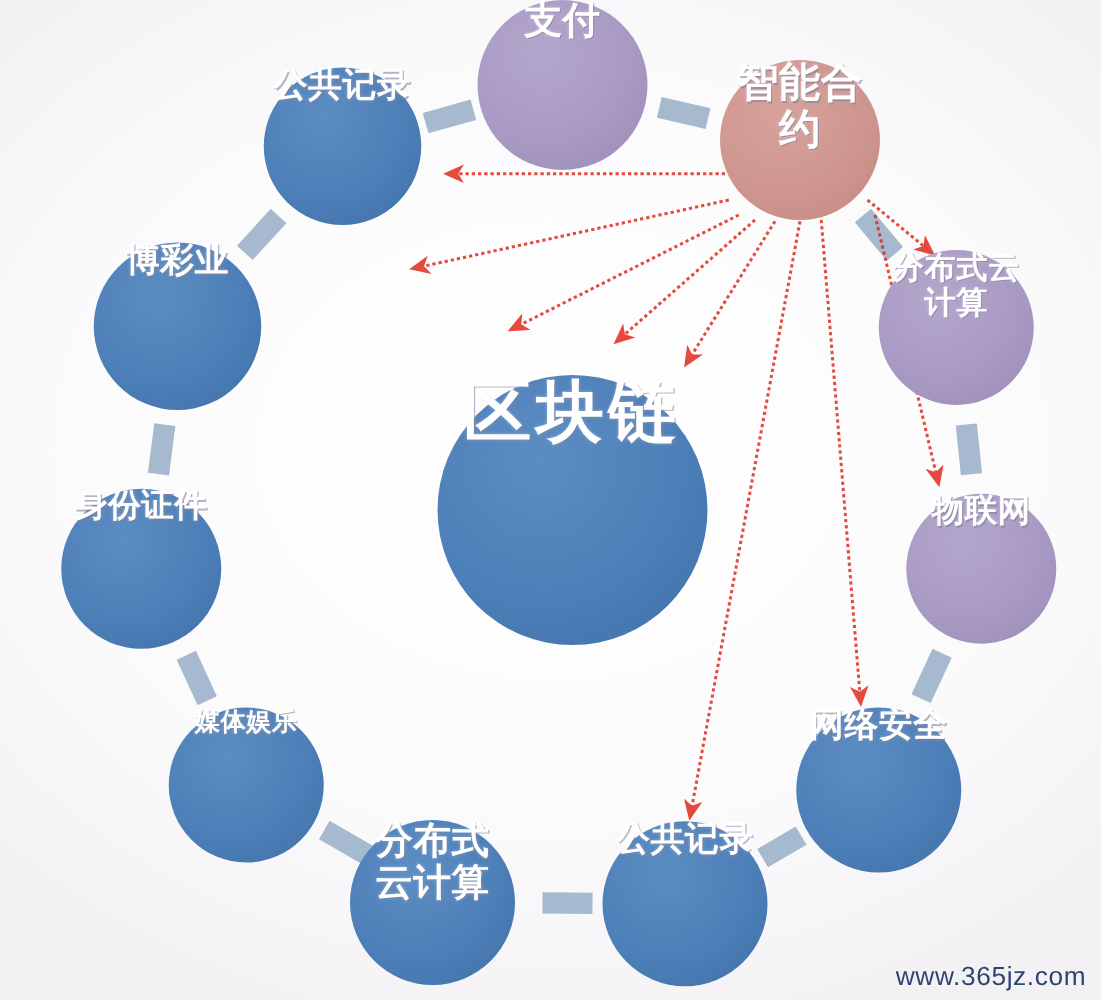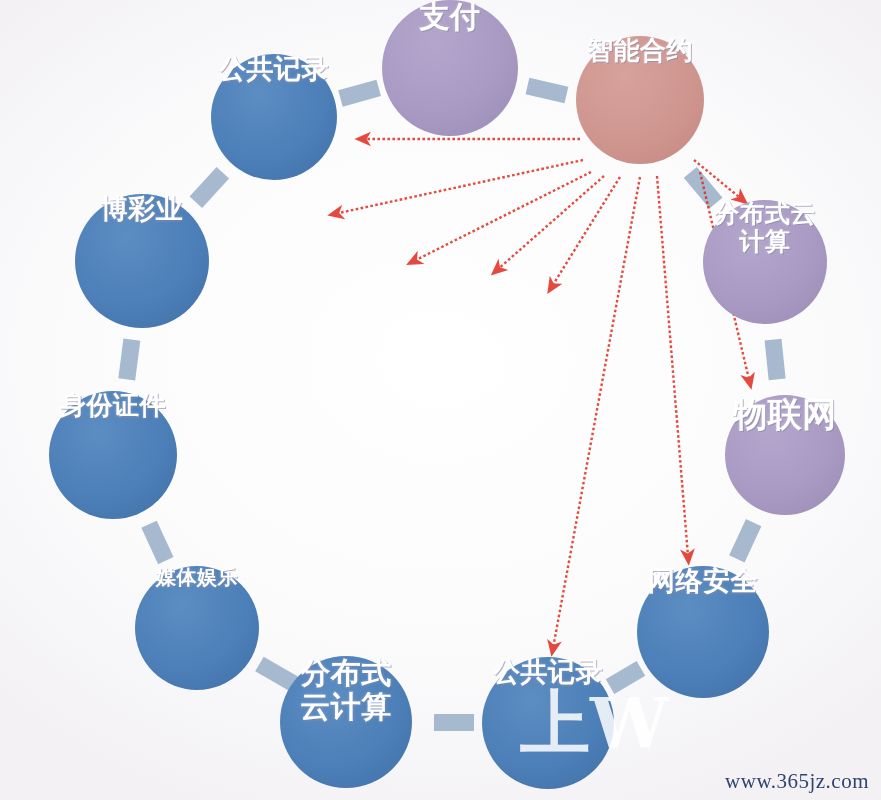--- a/index.html
+++ b/index.html
@@ -58,21 +58,21 @@
   .node-purple { background: radial-gradient(circle at 38% 32%, #b3a6cb 0%, #a99ac4 55%, #9a8bb6 100%); }
   .node-rose   { background: radial-gradient(circle at 38% 32%, #d7a29b 0%, #cf9690 55%, #c4867f 100%); }
   .node-hub {
     font-size: 54px;
     letter-spacing: 4px;
   }
   #watermark {
     position: absolute;
     right: 12px;
     bottom: 6px;
-    font-family: Liberation Serif, serif;
+    font-family: Liberation Sans, sans-serif;
     font-size: 21px;
     color: #1f3566;
     letter-spacing: 0.5px;
     opacity: 0.92;
     text-align: center;
   }
   #ghost-watermark {
     position: absolute;
     left: 520px;
     top: 690px;
@@ -136,54 +136,56 @@
         </g>
         <g>
           <line x1="694" y1="160" x2="741.5000112002224" y2="199.01786634303986" stroke="#e02b1e" stroke-width="2.4" stroke-dasharray="2.6 2.4" opacity="0.85" marker-end="url(#redhead)"></line>
         </g>
         <g>
           <line x1="700" y1="172" x2="749.4697200067814" y2="381.2949692594595" stroke="#e02b1e" stroke-width="2.4" stroke-dasharray="2.6 2.4" opacity="0.85" marker-end="url(#redhead)"></line>
         </g>
       </g>
   </svg>
 
+  <div class="node node-blue node-hub" id="hub-node" style="left: 350px; top: 300px; width: 216px; height: 216px;">
+    <span class="label">区块链</span>
+  </div>
 
   <div id="ring-container">
       <div class="node node-purple" style="left: 382px; top: 0px; width: 136px; height: 136px; font-size: 30px;">
         <span class="label">支付</span>
       </div>
-      <div class="node node-rose" style="left: 576px; top: 36px; width: 128px; height: 128px; font-size: 26px;">
+      <div class="node node-rose" style="left: 576px; top: 48px; width: 128px; height: 128px; font-size: 33px;">
         <span class="label">智能合约</span>
       </div>
       <div class="node node-blue" style="left: 211px; top: 54px; width: 126px; height: 126px; font-size: 27px;">
         <span class="label">公共记录</span>
       </div>
       <div class="node node-purple" style="left: 703px; top: 200px; width: 124px; height: 124px; font-size: 25px;">
         <span class="label">分布式云计算</span>
       </div>
       <div class="node node-blue" style="left: 75px; top: 194px; width: 134px; height: 134px; font-size: 27px;">
         <span class="label">博彩业</span>
       </div>
-      <div class="node node-purple" style="left: 725px; top: 395px; width: 120px; height: 120px; font-size: 34px;">
+      <div class="node node-purple" style="left: 725px; top: 395px; width: 120px; height: 120px; font-size: 26px;">
         <span class="label">物联网</span>
       </div>
       <div class="node node-blue" style="left: 49px; top: 391px; width: 128px; height: 128px; font-size: 26px;">
         <span class="label">身份证件</span>
       </div>
       <div class="node node-blue" style="left: 637px; top: 566px; width: 132px; height: 132px; font-size: 27px;">
         <span class="label">网络安全</span>
       </div>
       <div class="node node-blue" style="left: 135px; top: 566px; width: 124px; height: 124px; font-size: 20px;">
         <span class="label">媒体娱乐</span>
       </div>
       <div class="node node-blue" style="left: 482px; top: 657px; width: 132px; height: 132px; font-size: 27px;">
         <span class="label">公共记录</span>
       </div>
       <div class="node node-blue" style="left: 280px; top: 656px; width: 132px; height: 132px; font-size: 30px;">
         <span class="label">分布式云计算</span>
       </div>
     </div>
 
-  <div id="ghost-watermark">上W</div>
 
   <div id="watermark">www.365jz.com</div>
 
 </div>
 
 </body></html>

